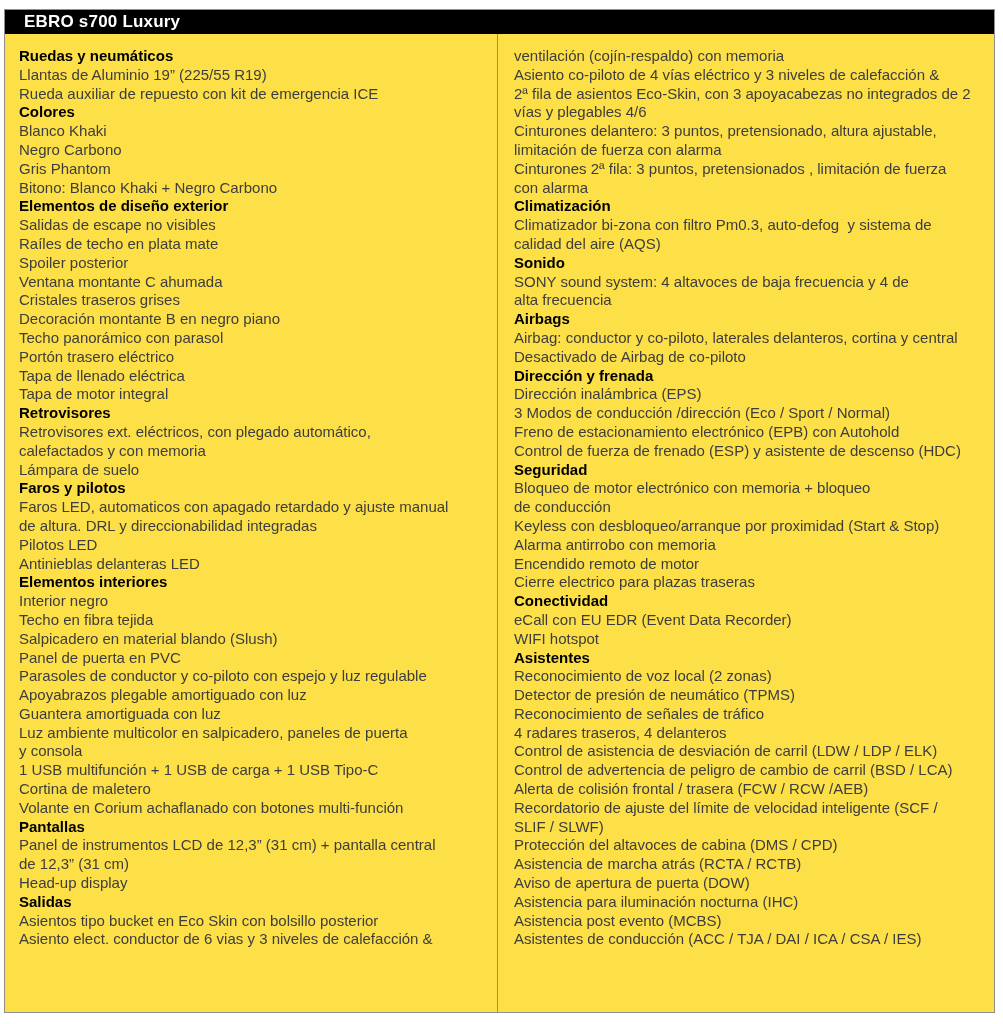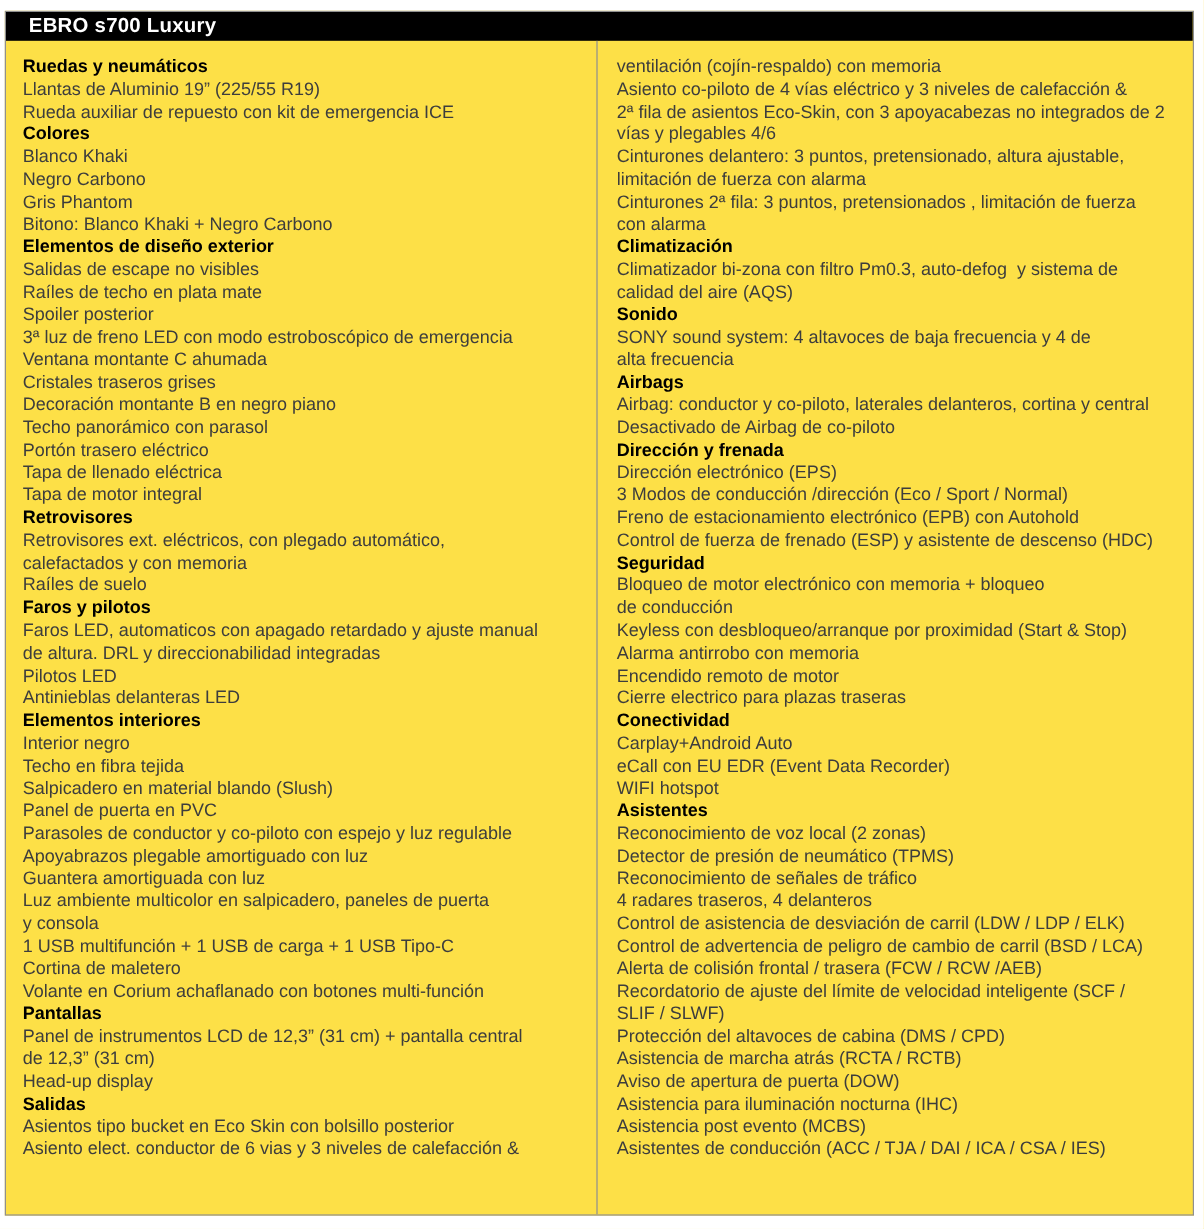--- a/index.html
+++ b/index.html
@@ -77,32 +77,31 @@
         <div class="line">Rueda auxiliar de repuesto con kit de emergencia ICE</div>
         <div class="line bold">Colores</div>
         <div class="line">Blanco Khaki</div>
         <div class="line">Negro Carbono</div>
         <div class="line">Gris Phantom</div>
         <div class="line">Bitono: Blanco Khaki + Negro Carbono</div>
         <div class="line bold">Elementos de diseño exterior</div>
         <div class="line">Salidas de escape no visibles</div>
         <div class="line">Raíles de techo en plata mate</div>
         <div class="line">Spoiler posterior</div>
-        <div class="line">3ª luz de freno LED con modo estroboscópico de emergencia</div>
         <div class="line">Ventana montante C ahumada</div>
         <div class="line">Cristales traseros grises</div>
         <div class="line">Decoración montante B en negro piano</div>
         <div class="line">Techo panorámico con parasol</div>
         <div class="line">Portón trasero eléctrico</div>
         <div class="line">Tapa de llenado eléctrica</div>
         <div class="line">Tapa de motor integral</div>
         <div class="line bold">Retrovisores</div>
         <div class="line">Retrovisores ext. eléctricos, con plegado automático,</div>
         <div class="line">calefactados y con memoria</div>
-        <div class="line">Raíles de suelo</div>
+        <div class="line">Lámpara de suelo</div>
         <div class="line bold">Faros y pilotos</div>
         <div class="line">Faros LED, automaticos con apagado retardado y ajuste manual</div>
         <div class="line">de altura. DRL y direccionabilidad integradas</div>
         <div class="line">Pilotos LED</div>
         <div class="line">Antinieblas delanteras LED</div>
         <div class="line bold">Elementos interiores</div>
         <div class="line">Interior negro</div>
         <div class="line">Techo en fibra tejida</div>
         <div class="line">Salpicadero en material blando (Slush)</div>
         <div class="line">Panel de puerta en PVC</div>
@@ -134,33 +133,32 @@
         <div class="line bold">Climatización</div>
         <div class="line">Climatizador bi-zona con filtro Pm0.3, auto-defog  y sistema de</div>
         <div class="line">calidad del aire (AQS)</div>
         <div class="line bold">Sonido</div>
         <div class="line">SONY sound system: 4 altavoces de baja frecuencia y 4 de</div>
         <div class="line">alta frecuencia</div>
         <div class="line bold">Airbags</div>
         <div class="line">Airbag: conductor y co-piloto, laterales delanteros, cortina y central</div>
         <div class="line">Desactivado de Airbag de co-piloto</div>
         <div class="line bold">Dirección y frenada</div>
-        <div class="line">Dirección electrónico (EPS)</div>
+        <div class="line">Dirección inalámbrica (EPS)</div>
         <div class="line">3 Modos de conducción /dirección (Eco / Sport / Normal)</div>
         <div class="line">Freno de estacionamiento electrónico (EPB) con Autohold</div>
         <div class="line">Control de fuerza de frenado (ESP) y asistente de descenso (HDC)</div>
         <div class="line bold">Seguridad</div>
         <div class="line">Bloqueo de motor electrónico con memoria + bloqueo</div>
         <div class="line">de conducción</div>
         <div class="line">Keyless con desbloqueo/arranque por proximidad (Start &amp; Stop)</div>
         <div class="line">Alarma antirrobo con memoria</div>
         <div class="line">Encendido remoto de motor</div>
         <div class="line">Cierre electrico para plazas traseras</div>
         <div class="line bold">Conectividad</div>
-        <div class="line">Carplay+Android Auto</div>
         <div class="line">eCall con EU EDR (Event Data Recorder)</div>
         <div class="line">WIFI hotspot</div>
         <div class="line bold">Asistentes</div>
         <div class="line">Reconocimiento de voz local (2 zonas)</div>
         <div class="line">Detector de presión de neumático (TPMS)</div>
         <div class="line">Reconocimiento de señales de tráfico</div>
         <div class="line">4 radares traseros, 4 delanteros</div>
         <div class="line">Control de asistencia de desviación de carril (LDW / LDP / ELK)</div>
         <div class="line">Control de advertencia de peligro de cambio de carril (BSD / LCA)</div>
         <div class="line">Alerta de colisión frontal / trasera (FCW / RCW /AEB)</div>

